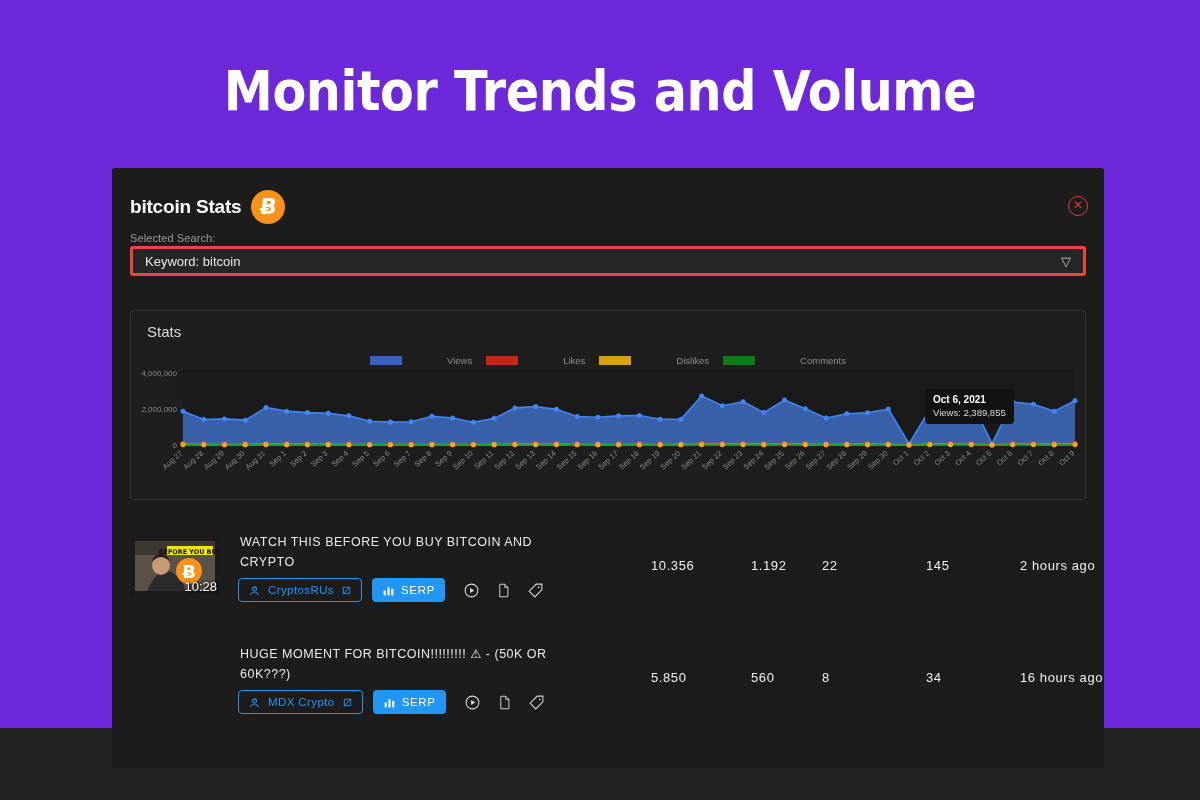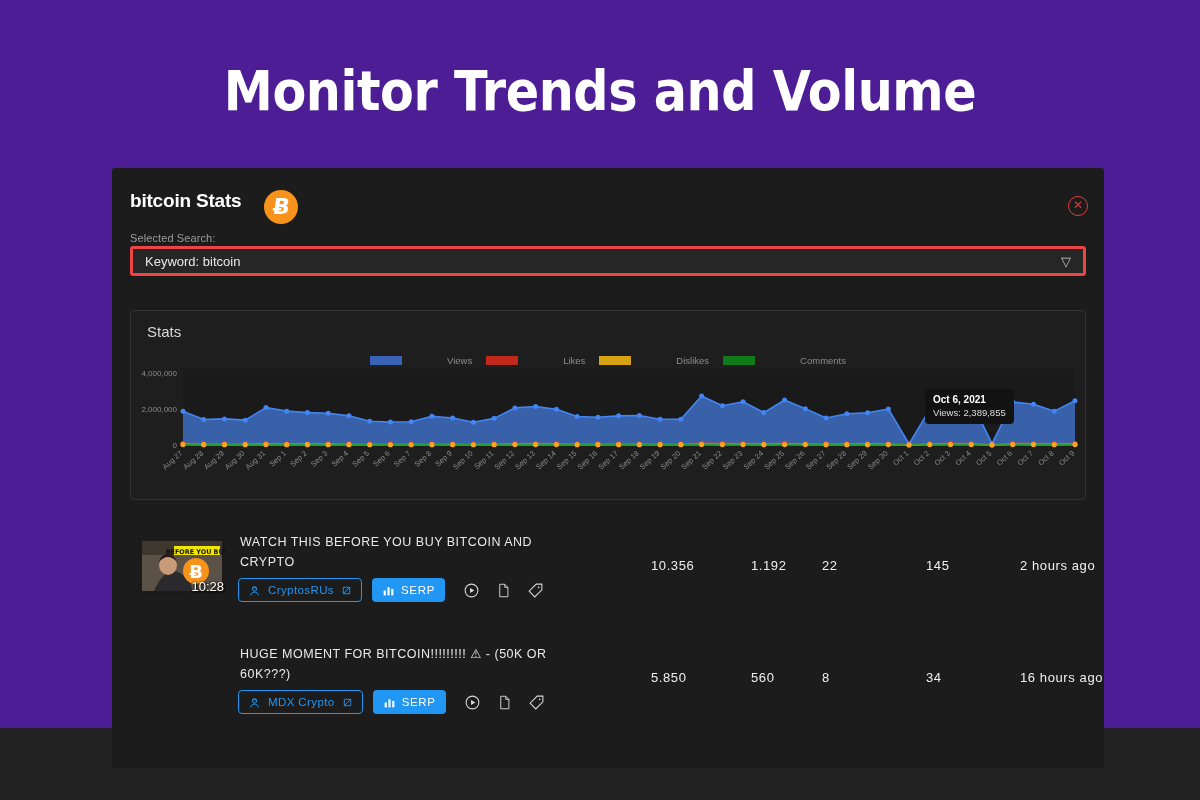--- a/index.html
+++ b/index.html
@@ -5,21 +5,21 @@
   * { box-sizing: border-box; margin: 0; padding: 0; }
   html, body {
     width: 1200px; height: 800px;
     background: #222222;
     font-family: "Liberation Sans", sans-serif;
     overflow: hidden;
   }
   #page {
     position: relative;
     width: 1200px; height: 728px;
-    background: #4c1d95;
+    background: #6d28d9;
   }
 
   
   .page-title {
     position: absolute;
     top: 58px; left: 0; width: 1200px;
     text-align: center;
     color: #ffffff;
     font-family: "DejaVu Sans", sans-serif;
     font-weight: bold;
@@ -34,21 +34,21 @@
     position: absolute;
     left: 112px; top: 168px;
     width: 992px; height: 600px;
     background: #1c1c1c;
     border-radius: 3px;
   }
 
   .card-head {
     position: absolute;
     left: 18px; top: 22px;
-    display: flex; align-items: flex-start; gap: 23px;
+    display: flex; align-items: center; gap: 10px;
   }
   .card-title {
     color: #ffffff;
     font-size: 19px;
     font-weight: bold;
     letter-spacing: -0.2px;
   }
   .coin-badge {
     width: 34px; height: 34px; border-radius: 50%;
     background: #f7931a;
@@ -127,21 +127,21 @@
   
   .rows { position: absolute; left: 0; top: 352px; width: 992px; }
   .vrow {
     position: relative;
     height: 112px;
     padding: 0 18px;
   }
   .vrow-inner { position: relative; height: 112px; }
 
   .thumb {
-    position: absolute; left: 8px; top: 18px;
+    position: absolute; left: 1px; top: 18px;
     width: 88px; height: 56px;
     border-radius: 2px;
     overflow: hidden;
     background: #000;
   }
   .thumb svg { display: block; }
   .dur {
     position: absolute; right: 2px; bottom: 0px;
     color: #ffffff; font-size: 13px;
     font-family: "Liberation Sans", sans-serif;

